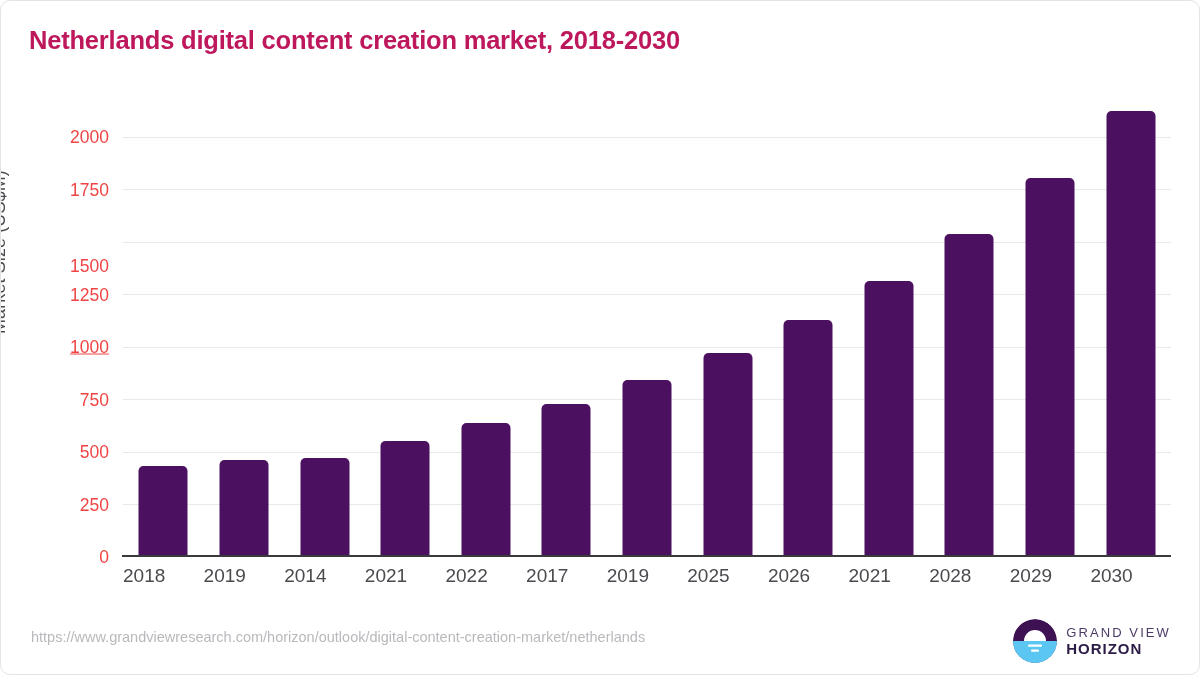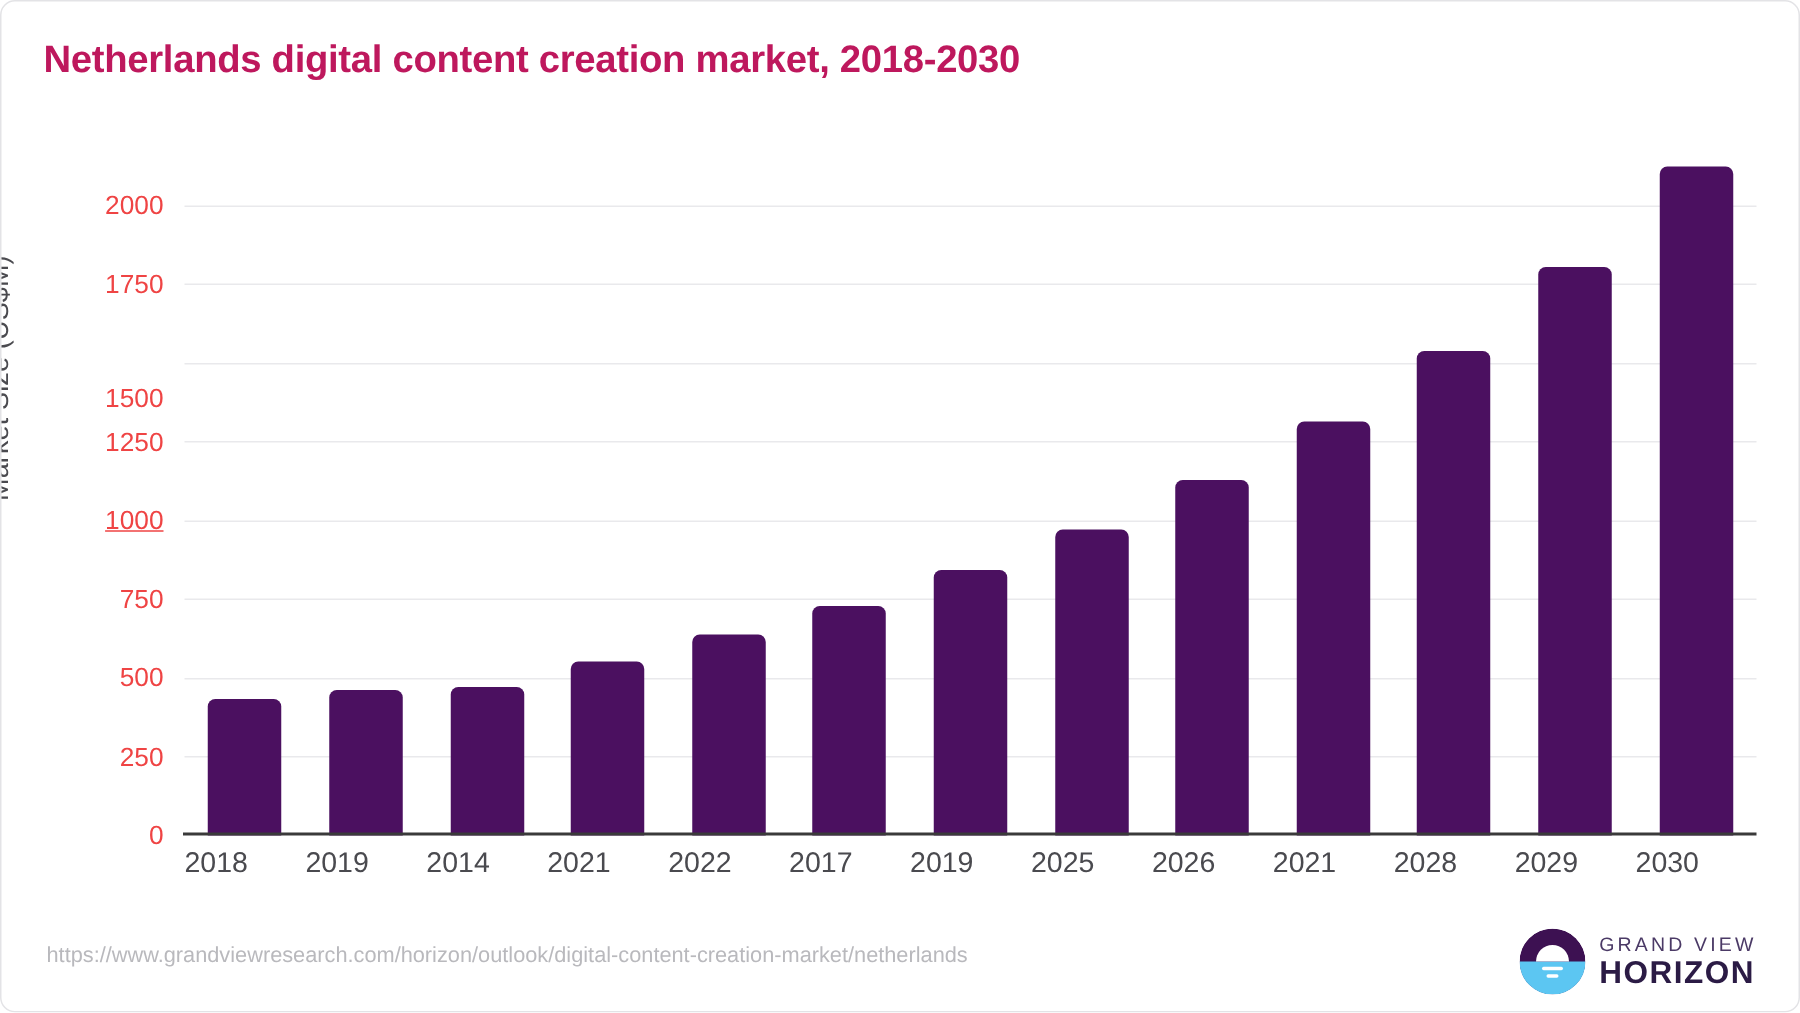--- a/index.html
+++ b/index.html
@@ -146,21 +146,21 @@
     flex: 0 0 auto;
   }
   .logo-text { line-height: 1; }
   .logo-top {
     font-size: 13px;
     letter-spacing: 2.1px;
     color: #4b3a66;
     font-weight: normal;
   }
   .logo-bottom {
-    font-size: 21px;
+    font-size: 15px;
     letter-spacing: 1.0px;
     color: #2b1b45;
     font-weight: bold;
     margin-top: 2px;
   }
 </style>
 </head>
 <body>
 
 <div class="page">

